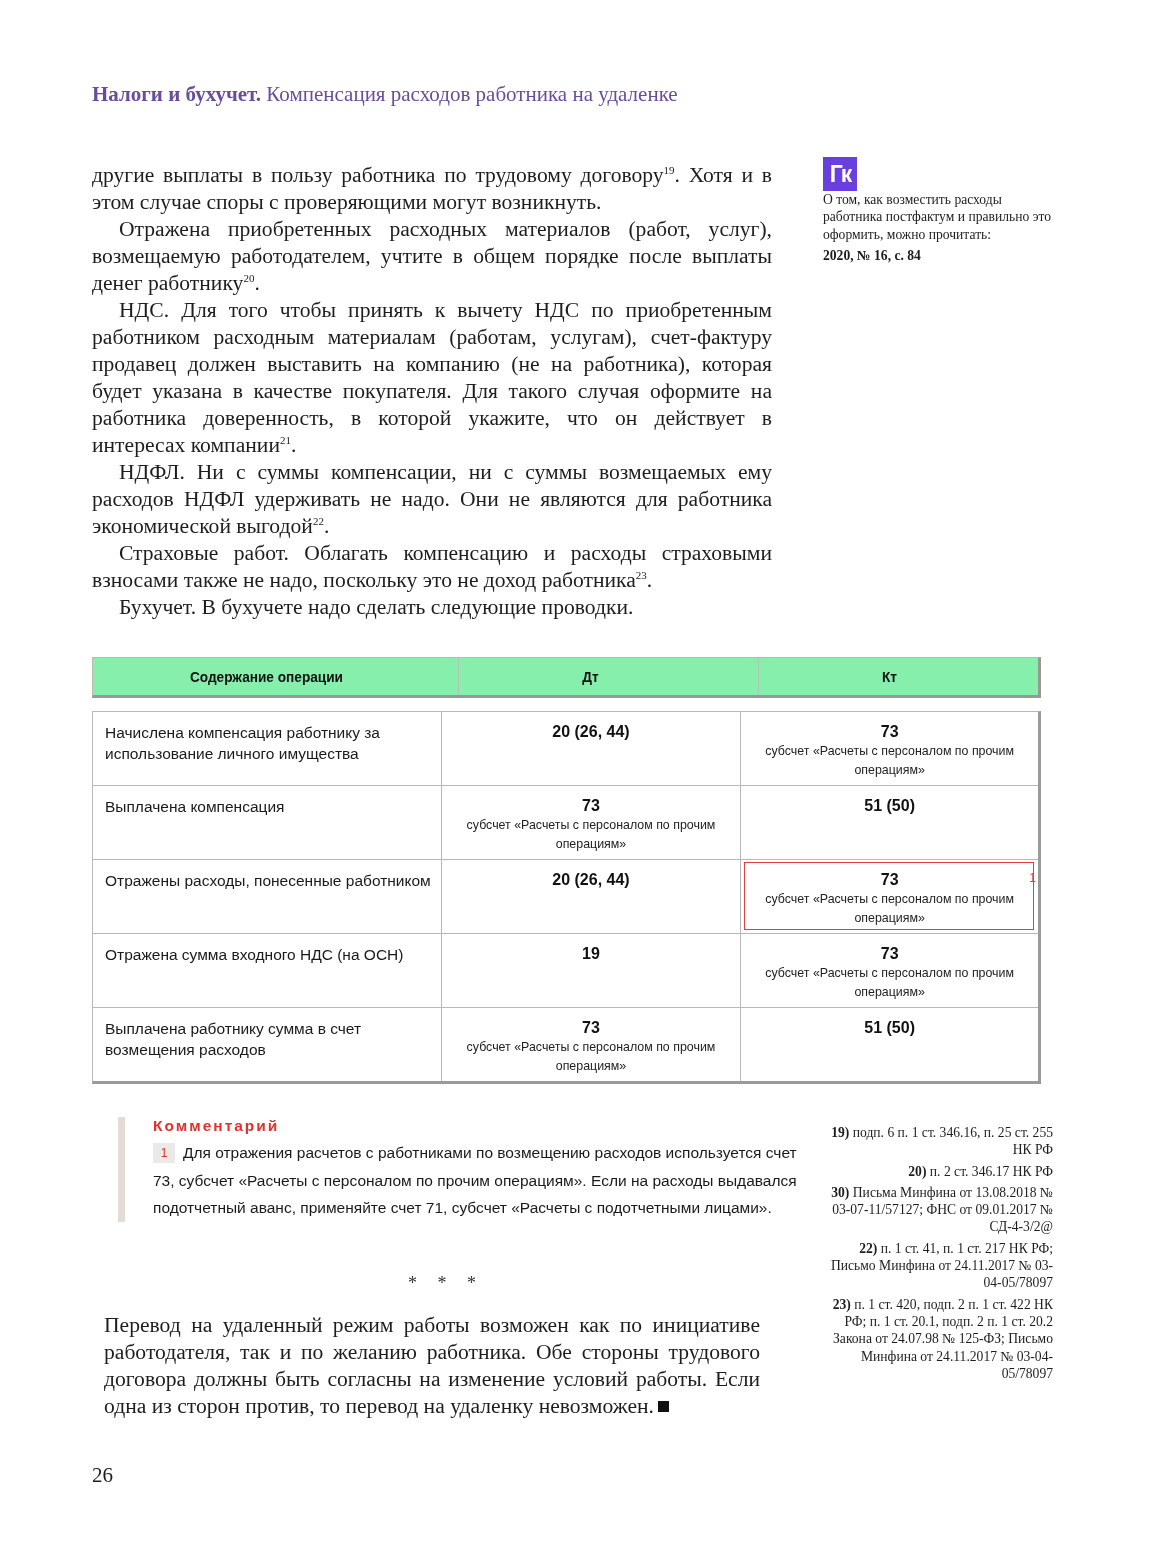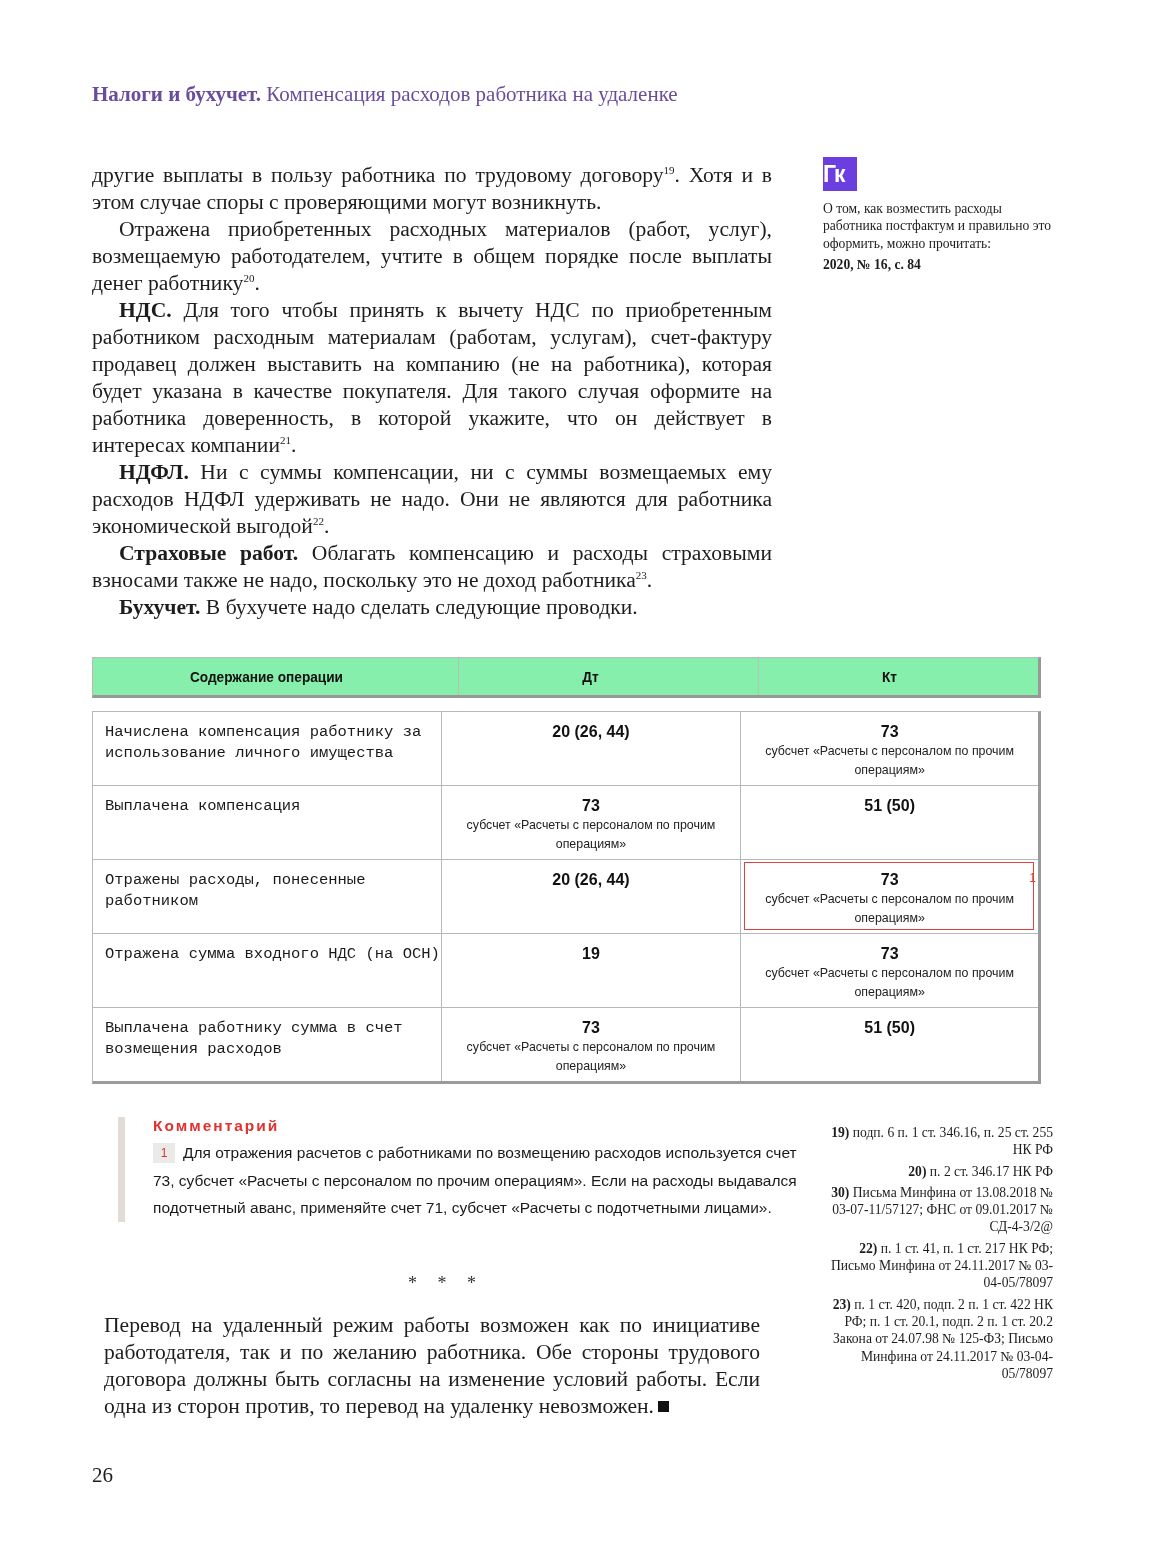--- a/index.html
+++ b/index.html
@@ -6,39 +6,39 @@
   body { width: 1163px; height: 1559px; position: relative; overflow: hidden; color: #1a1a1a; }
   .serif { font-family: "Liberation Serif", "DejaVu Serif", serif; }
 
   .running-head { position: absolute; left: 92px; top: 82px; font-size: 21px; color: #6a4c9c; white-space: nowrap; text-align: right; }
   .running-head b { font-weight: bold; }
 
   .main-text { position: absolute; left: 92px; top: 162px; width: 680px; font-size: 21.6px; line-height: 27px; text-align: justify; color: #1d1d1d; }
   .main-text p { margin: 0; }
   .main-text p.indent { text-indent: 27px; }
   .main-text sup { font-size: 11px; line-height: 0; vertical-align: 8px; }
-  .main-text b { font-weight: bold; }
+  .main-text b { font-weight: normal; }
 
   .sidebar-ref { position: absolute; left: 823px; top: 157px; width: 230px; font-size: 13.6px; line-height: 17.3px; color: #1d1d1d; }
-  .gk-logo { width: 34px; height: 34px; background: #6b3ee0; color: #fff; font-family: "Liberation Sans", sans-serif; font-weight: bold; font-size: 23px; line-height: 34px; letter-spacing: -2px; margin-bottom: 9px; }
+  .gk-logo { width: 34px; height: 34px; background: #6b3ee0; color: #fff; font-family: "Liberation Sans", sans-serif; font-weight: bold; font-size: 23px; line-height: 34px; text-align: center; letter-spacing: -2px; }
   .sidebar-ref .ref-issue { font-weight: bold; margin-top: 4px; }
 
   .table-wrap { position: absolute; left: 92px; top: 657px; width: 949px; }
   .thead { display: flex; background: #86efac; border: 1px solid #bdb8b4; border-right: 3px solid #9a9795; border-bottom: 3px solid #9a9795; height: 37px; }
   .th { font-family: "Liberation Sans", sans-serif; font-weight: bold; font-size: 15.5px; display: flex; align-items: center; justify-content: center; color: #111; transform: scaleX(0.88); }
   .col1 { width: 348px; }
   .col2 { width: 300px; }
   .col3 { width: 298px; }
   .thead .cellsep { border-left: 1px solid #c0bbb7; }
   .tbody { margin-top: 13px; border: 1px solid #b8b8b8; border-right: 3px solid #9a9a9a; border-bottom: 3px solid #9a9a9a; }
   .tr { display: flex; height: 73px; border-top: 1px solid #b8b8b8; }
   .tr:first-child { border-top: none; }
   .td { box-sizing: border-box; padding-top: 10px; font-family: "Liberation Sans", sans-serif; }
   .td.sep { border-left: 1px solid #b8b8b8; }
-  .td.op { padding-left: 12px; font-size: 15.5px; line-height: 21px; color: #1a1a1a; font-family: Liberation Mono, monospace; }
+  .td.op { padding-left: 12px; font-size: 15.5px; line-height: 21px; color: #1a1a1a; }
   .td.acc { text-align: center; position: relative; }
   .acc-main { font-weight: bold; font-size: 16px; line-height: 20px; color: #111; }
   .acc-sub { font-size: 12.4px; line-height: 19px; color: #222; padding: 0 12px; }
   .highlight { position: absolute; left: 3px; right: 4px; top: 2px; bottom: 3px; border: 1.5px solid #e04040; }
   .highlight-marker { position: absolute; right: -3px; top: 8px; color: #e04040; font-size: 12px; font-family: "Liberation Sans", sans-serif; }
 
   .comment { position: absolute; left: 118px; top: 1117px; width: 650px; border-left: 7px solid #e3dcd6; padding-left: 28px; font-family: "Liberation Sans", sans-serif; }
   .comment-title { color: #e0312f; font-weight: bold; font-size: 15.5px; letter-spacing: 2px; margin-bottom: 4px; }
   .comment-text { font-size: 15.5px; line-height: 27.5px; color: #1a1a1a; }
   .comment-num { display: inline-block; background: #eceae8; color: #e0312f; font-size: 12px; width: 22px; height: 20px; line-height: 20px; text-align: center; margin-right: 8px; vertical-align: 1px; }

